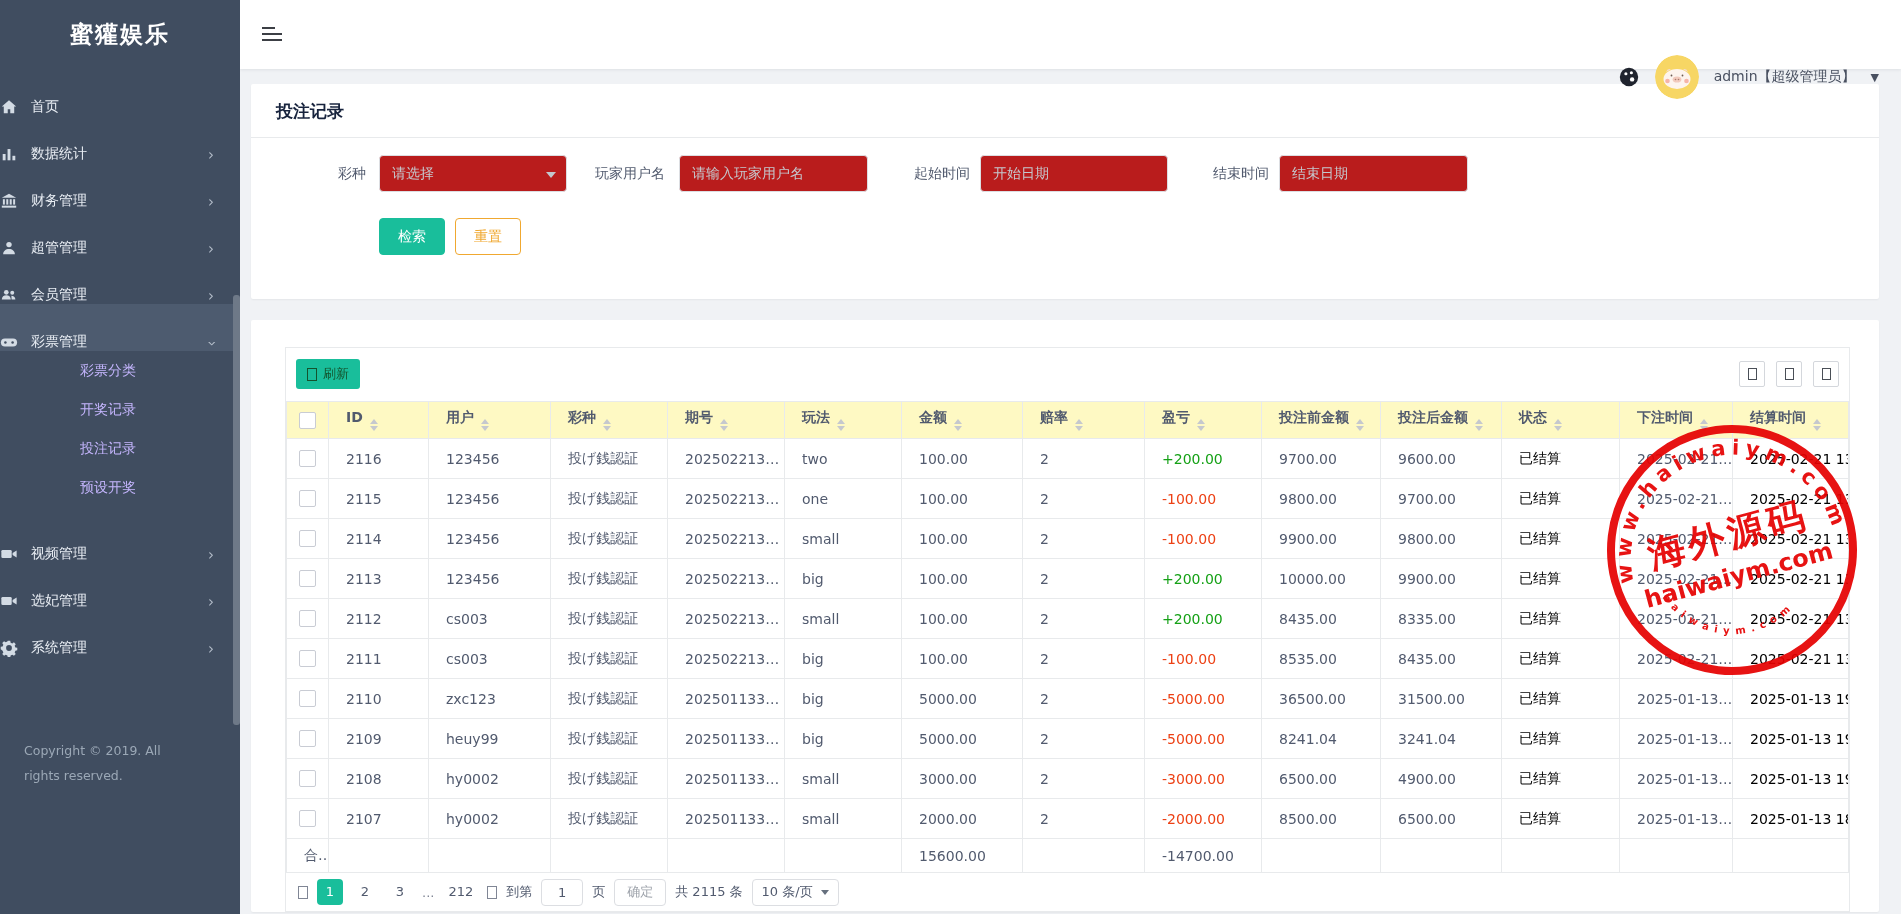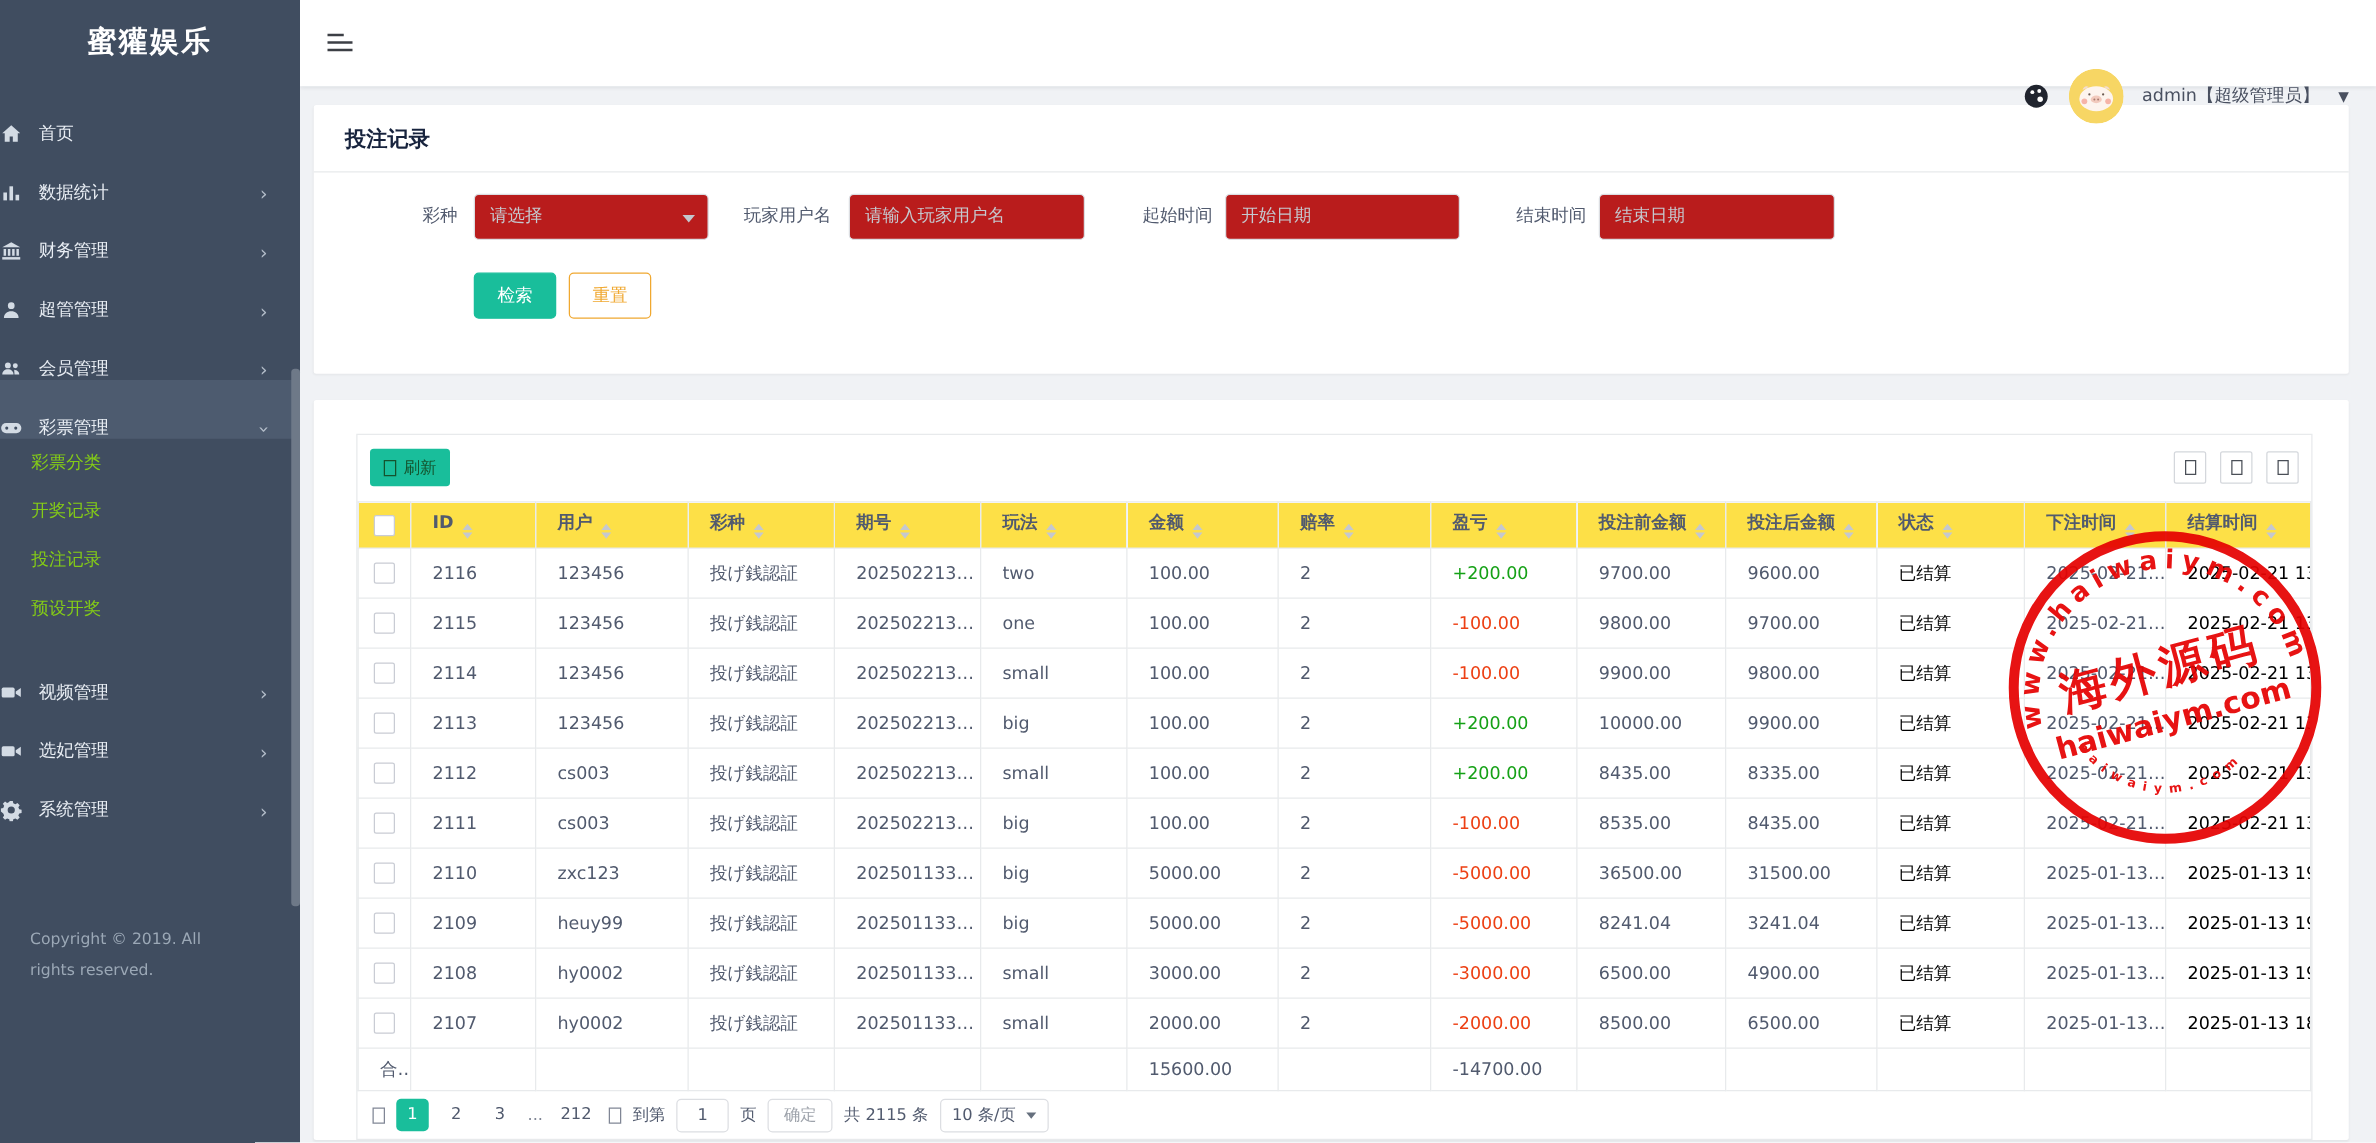--- a/index.html
+++ b/index.html
@@ -9,21 +9,21 @@
   
   .sidebar { position:absolute; left:0; top:0; width:240px; height:914px; background:#404d60; z-index:5; }
   .logo { height:69px; line-height:69px; text-align:center; color:#fff; font-size:23px; font-weight:bold; letter-spacing:2px; }
   .menu-item { position:relative; height:47px; display:flex; align-items:flex-end; color:#e9eef4; font-size:14px; cursor:pointer; }
   .menu-item.active-parent { background:#4d5b6f; }
   .menu-item.gap { margin-top:9px; }
   .mi-icon { width:18px; height:18px; margin-right:13px; color:#d3dbe4; flex:none; }
   .mi-icon svg { width:18px; height:18px; display:block; fill:currentColor; }
   .mi-arrow { position:absolute; right:26px; color:#b3bdc9; font-size:15px; line-height:1; transition:transform .2s; }
   .mi-arrow.open { transform:rotate(90deg); }
-  .sub-item { height:39px; line-height:39px; padding-left:25px; color:#84cc16; font-size:14px; cursor:pointer; }
+  .sub-item { height:39px; line-height:39px; padding-left:80px; color:#c4b5fd; font-size:14px; cursor:pointer; }
   .copyright { position:absolute; left:24px; top:738px; width:166px; font-size:12.5px; line-height:25px; color:#9ba8b6; }
   .side-scroll { position:absolute; right:0; top:295px; width:7px; height:430px; background:#6e7988; border-radius:3px; }
 
   
   .topbar { position:absolute; left:240px; top:0; width:1661px; height:69px; background:#fff; box-shadow:0 1px 3px rgba(0,21,41,.08); z-index:4; }
   .hamburger { position:absolute; left:22px; top:27px; width:20px; height:15px; cursor:pointer; }
   .hamburger i { display:block; height:2px; background:#3c3f45; margin-bottom:4px; }
   .hamburger i:nth-child(1){ width:13px; } .hamburger i:nth-child(2){ width:20px; } .hamburger i:nth-child(3){ width:20px; }
   .topbar-right { position:absolute; right:22px; top:0; height:62px; display:flex; align-items:center; gap:15px;margin-top:46px; }
   .palette { width:22px; height:22px; cursor:pointer; }
@@ -59,21 +59,21 @@
   
   .table-wrap { position:absolute; left:34px; top:27px; width:1565px; height:565px; border:1px solid #e8eaec; }
   .btn-refresh { position:absolute; left:10px; top:11px; height:30px; padding:0 11px; background:#19be9b; border:none; border-radius:3px; color:#14532d; font-size:13px; font-family:inherit; display:flex; align-items:center; gap:6px; cursor:pointer; }
   .tofu { display:inline-block; width:10px; height:13px; border:1.6px solid currentColor; }
   .tool-btns { position:absolute; right:10px; top:13px; display:flex; gap:11px; }
   .tool-btn { width:26px; height:26px; border:1px solid #d4d7dc; border-radius:2px; background:#fff; color:#4a4f57; display:flex; align-items:center; justify-content:center; cursor:pointer; }
   .tool-btn .tofu { width:9px; height:12px; }
 
   table.grid { position:absolute; left:0; top:53px; width:1563px; border-collapse:collapse; table-layout:fixed; font-size:14px; color:#515a6e; }
   .grid th, .grid td { border:1px solid #e8eaec; padding:0 0 0 17px; text-align:left; white-space:nowrap; overflow:hidden; }
-  .grid th { height:37px; background:#fde047; font-weight:bold; color:#515a6e; cursor:pointer; }
+  .grid th { height:37px; background:#fef9c3; font-weight:bold; color:#515a6e; cursor:pointer; }
   .grid td { height:40px; background:#fff; }
   .grid td.c-check, .grid th.c-check { padding:0; text-align:center; }
   .cb { display:inline-block; width:17px; height:17px; border:1px solid #c9ccd4; border-radius:2px; background:#fff; vertical-align:middle; cursor:pointer; }
   .carets { display:inline-flex; flex-direction:column; margin-left:7px; vertical-align:-2px; }
   .carets i { width:0; height:0; border-left:4px solid transparent; border-right:4px solid transparent; display:block; }
   .carets .up { border-bottom:5px solid #c5c8ce; margin-bottom:2px; }
   .carets .dn { border-top:5px solid #c5c8ce; }
   .t-green { color:#15a116; }
   .t-red   { color:#ed4014; }
   .t-status, .t-settle { color:#000000; }

